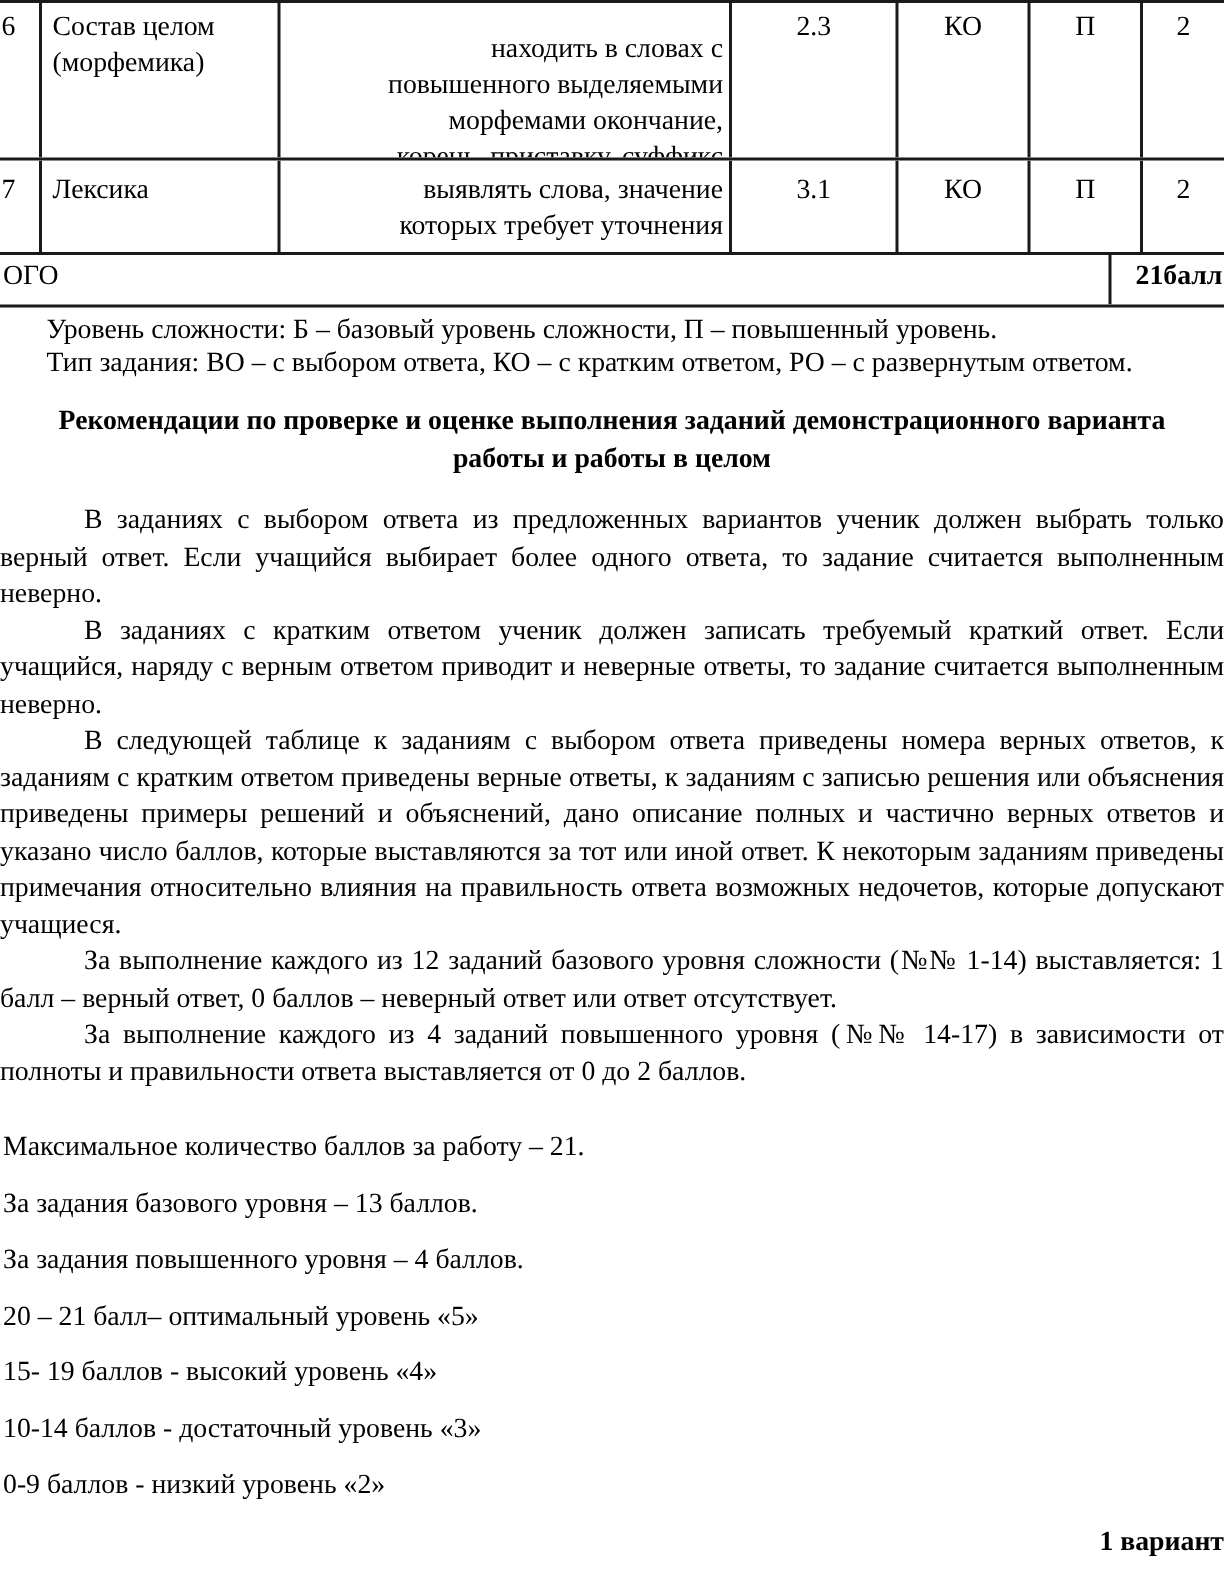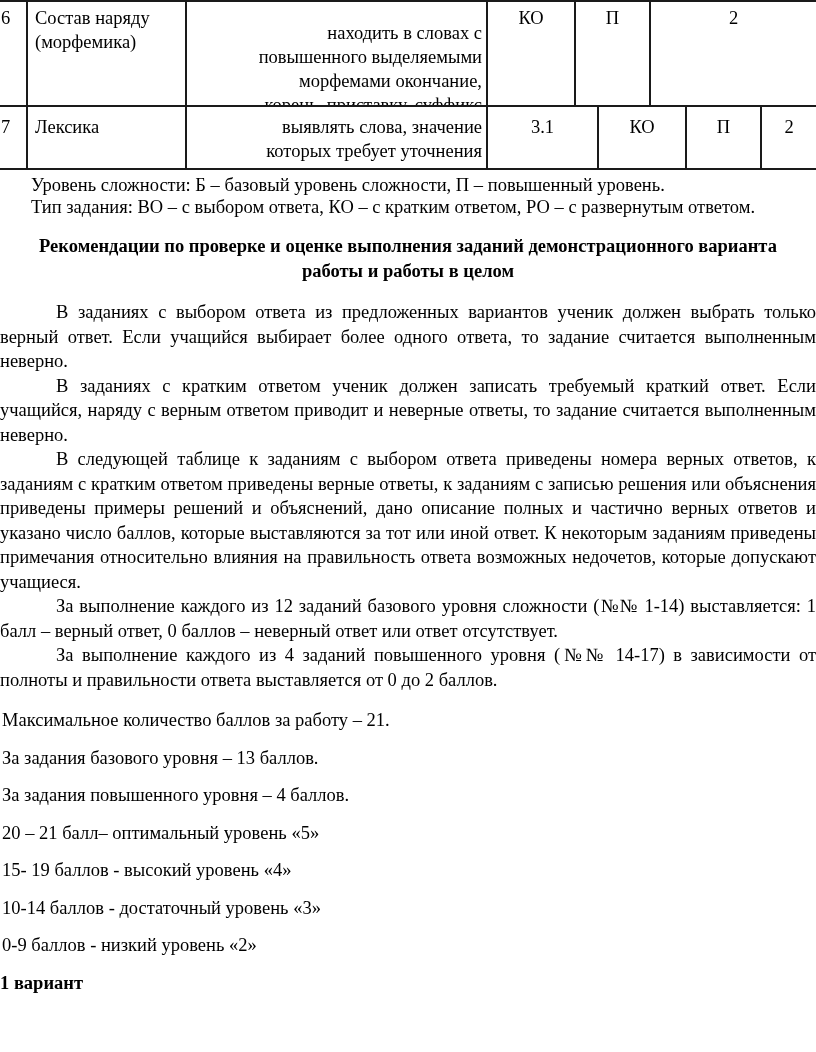--- a/index.html
+++ b/index.html
@@ -44,64 +44,69 @@
   }
   
   .body-text { margin-top:16px; }
   .para {
     margin:0;
     text-align:justify;
     text-indent:56px;
     line-height:24.5px;
   }
   
-  .scores { margin-top:16px; padding-left:2px; }
+  .scores { margin-top:26px; padding-left:2px; }
   .score-line { margin:0 0 12.5px 0; line-height:25px; white-space:nowrap; }
   
   .variant-footer {
     margin-top:3px;
-    text-align:left;
+    text-align:right;
     font-weight:bold;
     line-height:25px;
   }
 </style>
 </head>
 <body>
 
 <div class="page">
 
   <div class="spec-table">
 
     <div class="trow r6">
       <div class="cell w-num">6</div>
-      <div class="cell w-topic">Состав наряду (морфемика)</div>
+      <div class="cell w-topic">Состав целом (морфемика)</div>
       <div class="cell w-skill">
         <div>находить в словах с</div>
         <div>повышенного выделяемыми</div>
         <div>морфемами окончание,</div>
         <div>корень, приставку, суффикс</div>
       </div>
+      <div class="cell w-code">2.3</div>
       <div class="cell w-type">КО</div>
       <div class="cell w-level">П</div>
       <div class="cell w-points">2</div>
     </div>
 
     <div class="trow r7">
       <div class="cell w-num">7</div>
       <div class="cell w-topic">Лексика</div>
       <div class="cell w-skill">
         <div>выявлять слова, значение</div>
         <div>которых требует уточнения</div>
       </div>
       <div class="cell w-code">3.1</div>
       <div class="cell w-type">КО</div>
       <div class="cell w-level">П</div>
       <div class="cell w-points">2</div>
     </div>
 
+    <div class="trow rt">
+      <div class="cell total-label">ОГО</div>
+      <div class="cell total-points">21балл</div>
+    </div>
 
   </div>
 
   <div class="legend">
     <div class="legend-line">Уровень сложности: Б – базовый уровень сложности, П – повышенный уровень.</div>
     <div class="legend-line">Тип задания: ВО – с выбором ответа, КО – с кратким ответом, РО – с развернутым ответом.</div>
   </div>
 
   <div class="rec-heading">Рекомендации по проверке и оценке выполнения заданий демонстрационного варианта работы и работы в целом</div>
 

